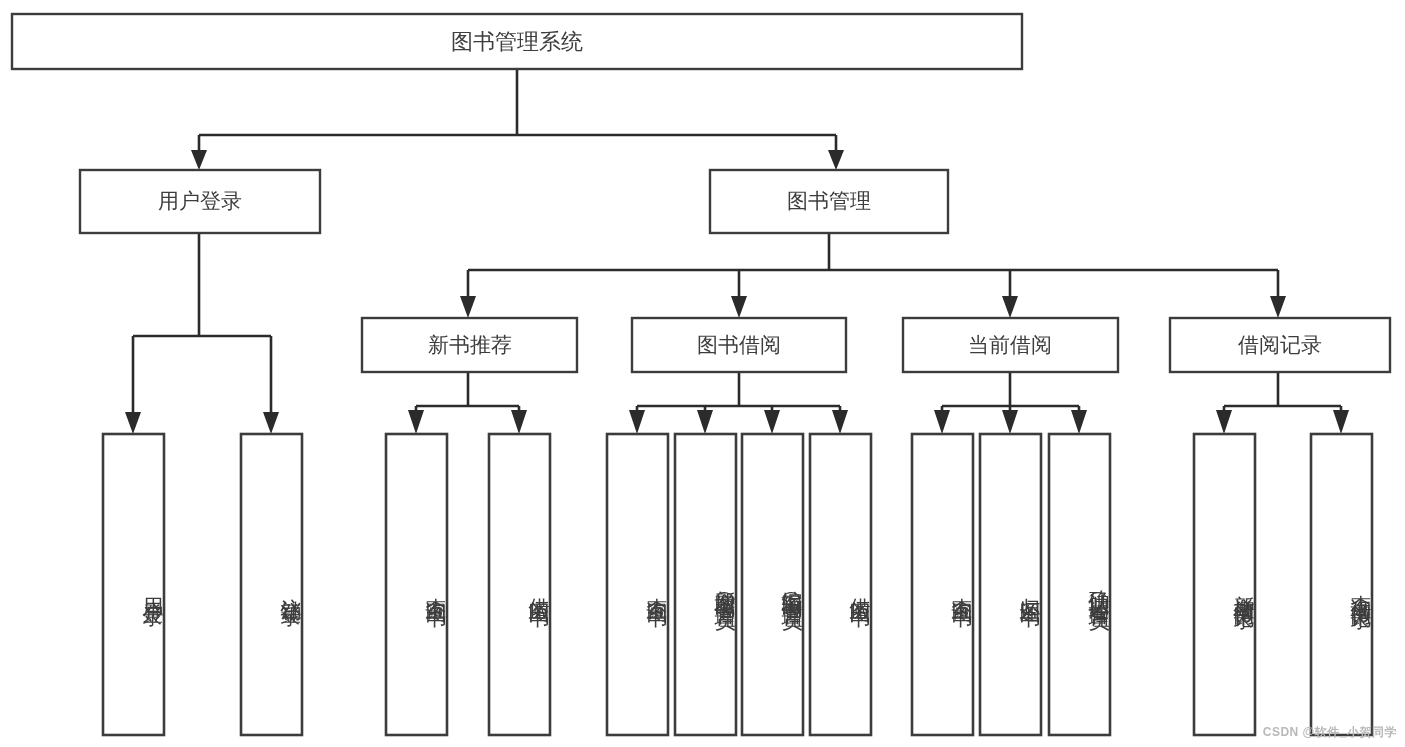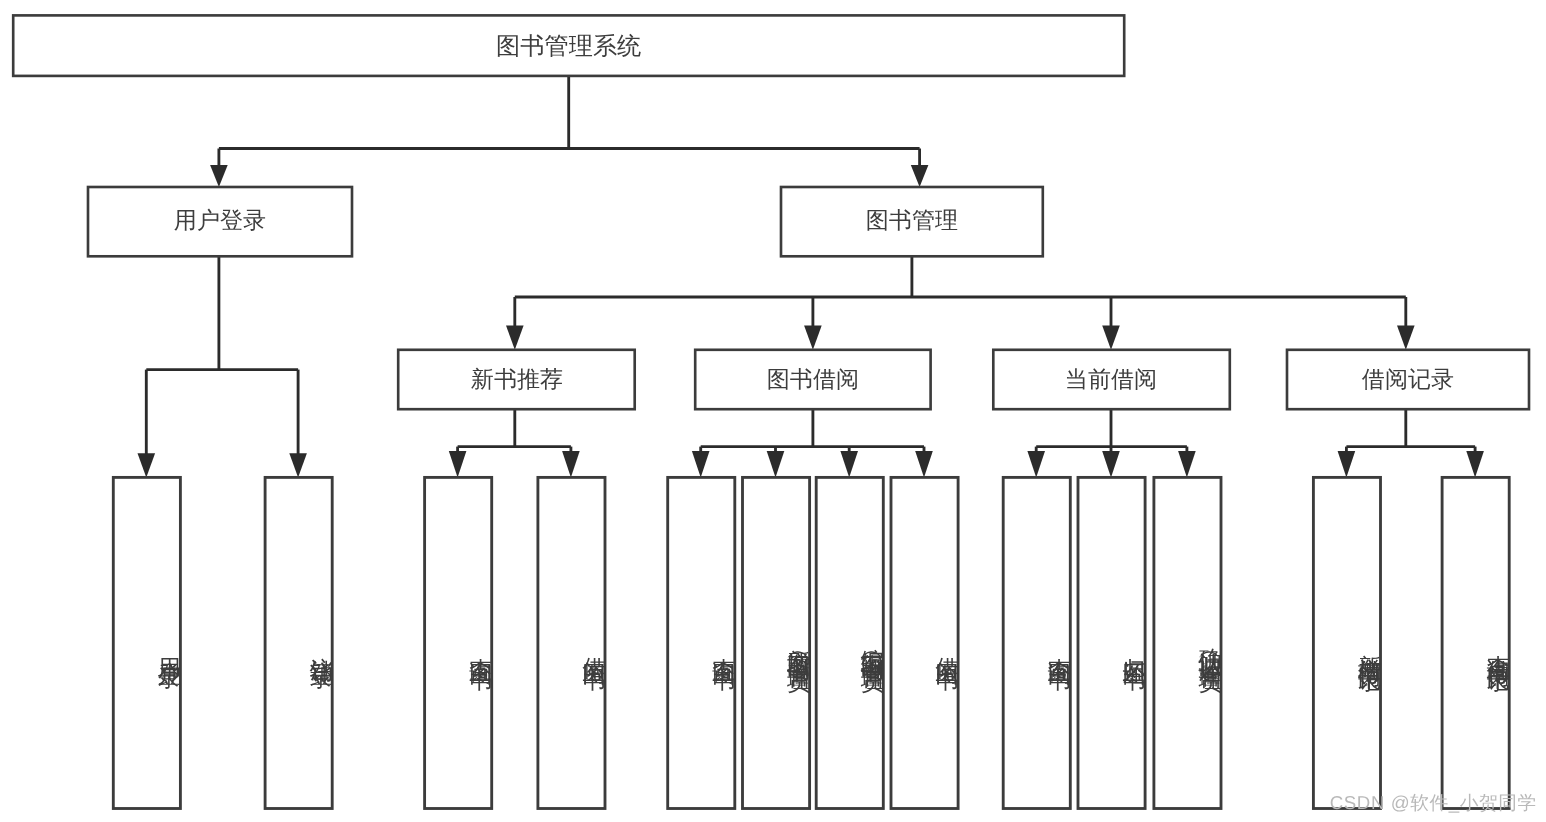--- a/index.html
+++ b/index.html
@@ -75,26 +75,27 @@
     color: #3d3d3d;
     white-space: nowrap;
     padding-top: 4px;
     box-sizing: border-box;
   }
   .watermark {
     position: absolute;
     right: 8px;
     bottom: 6px;
     font-family: "Liberation Sans", "DejaVu Sans", sans-serif;
-    font-size: 17px;
+    font-size: 12px;
     color: #b9b9b9;
     letter-spacing: 0.5px;
     user-select: none;
     pointer-events: none;
     white-space: nowrap;
+    font-weight: bold;
   }
 </style>
 </head>
 <body>
 
 <div id="diagram-root">
 
   <svg class="diagram-canvas" viewBox="0 0 1405 747" xmlns="http://www.w3.org/2000/svg">
 
     <g>

